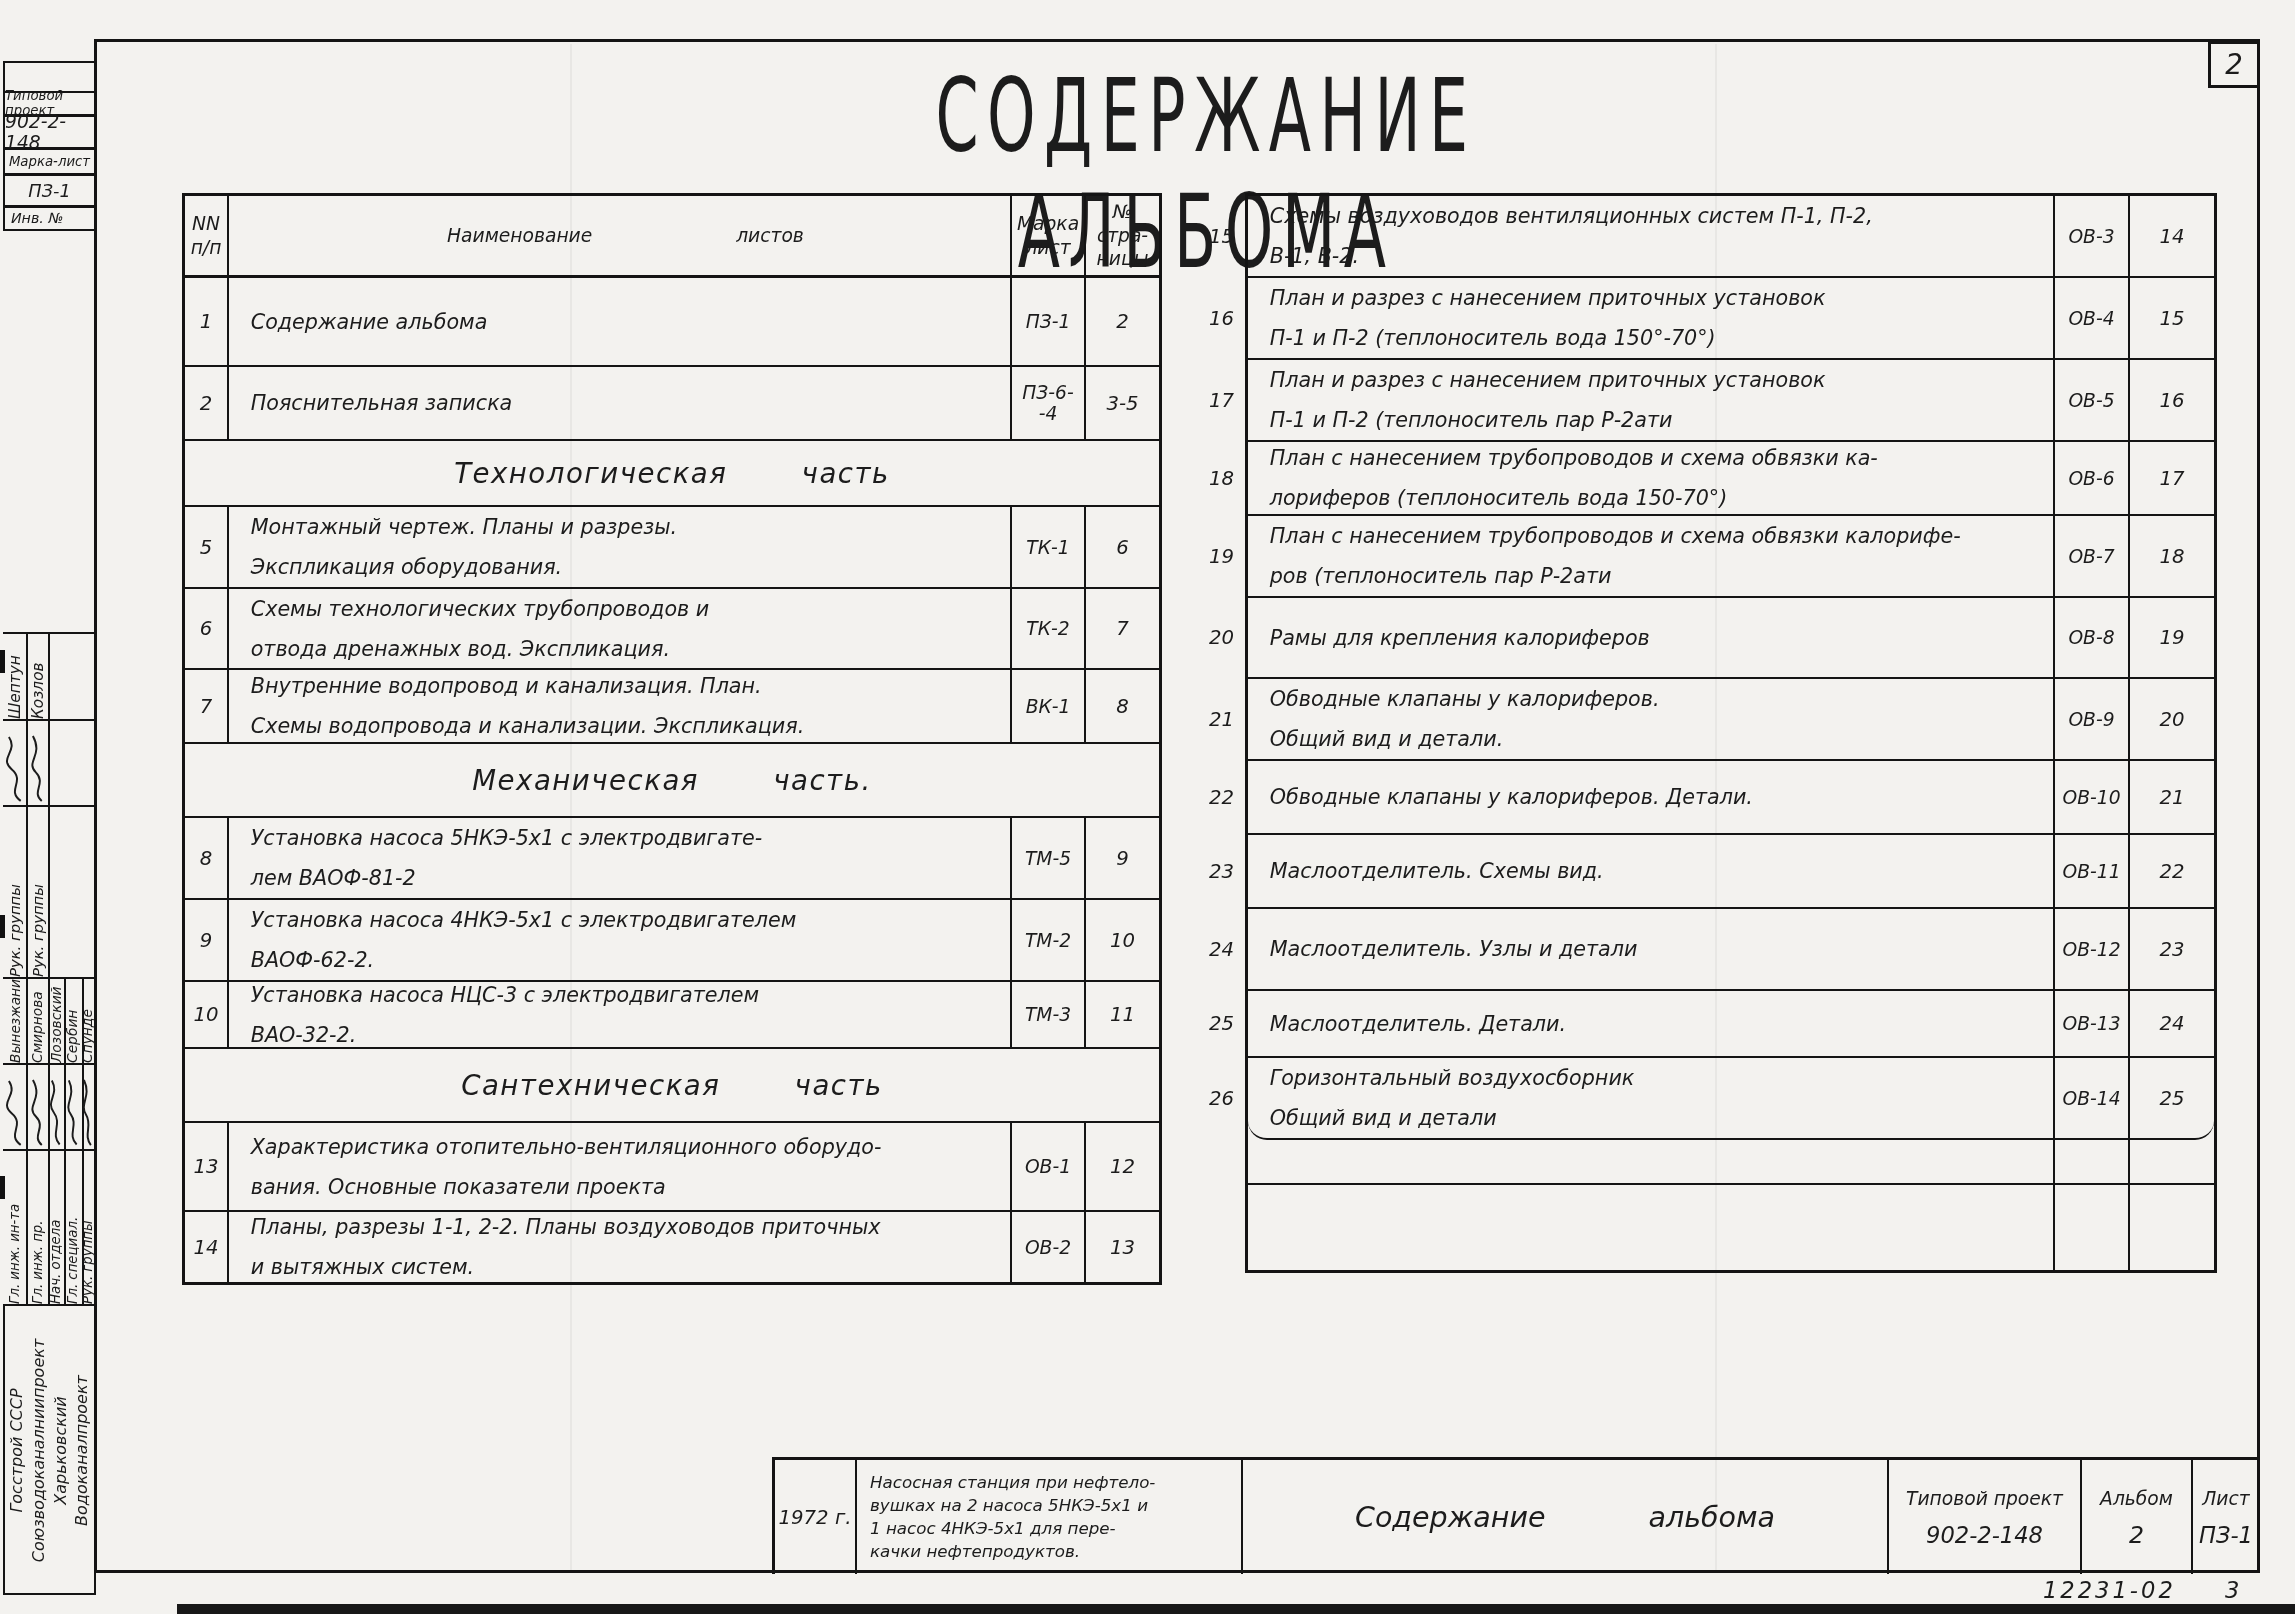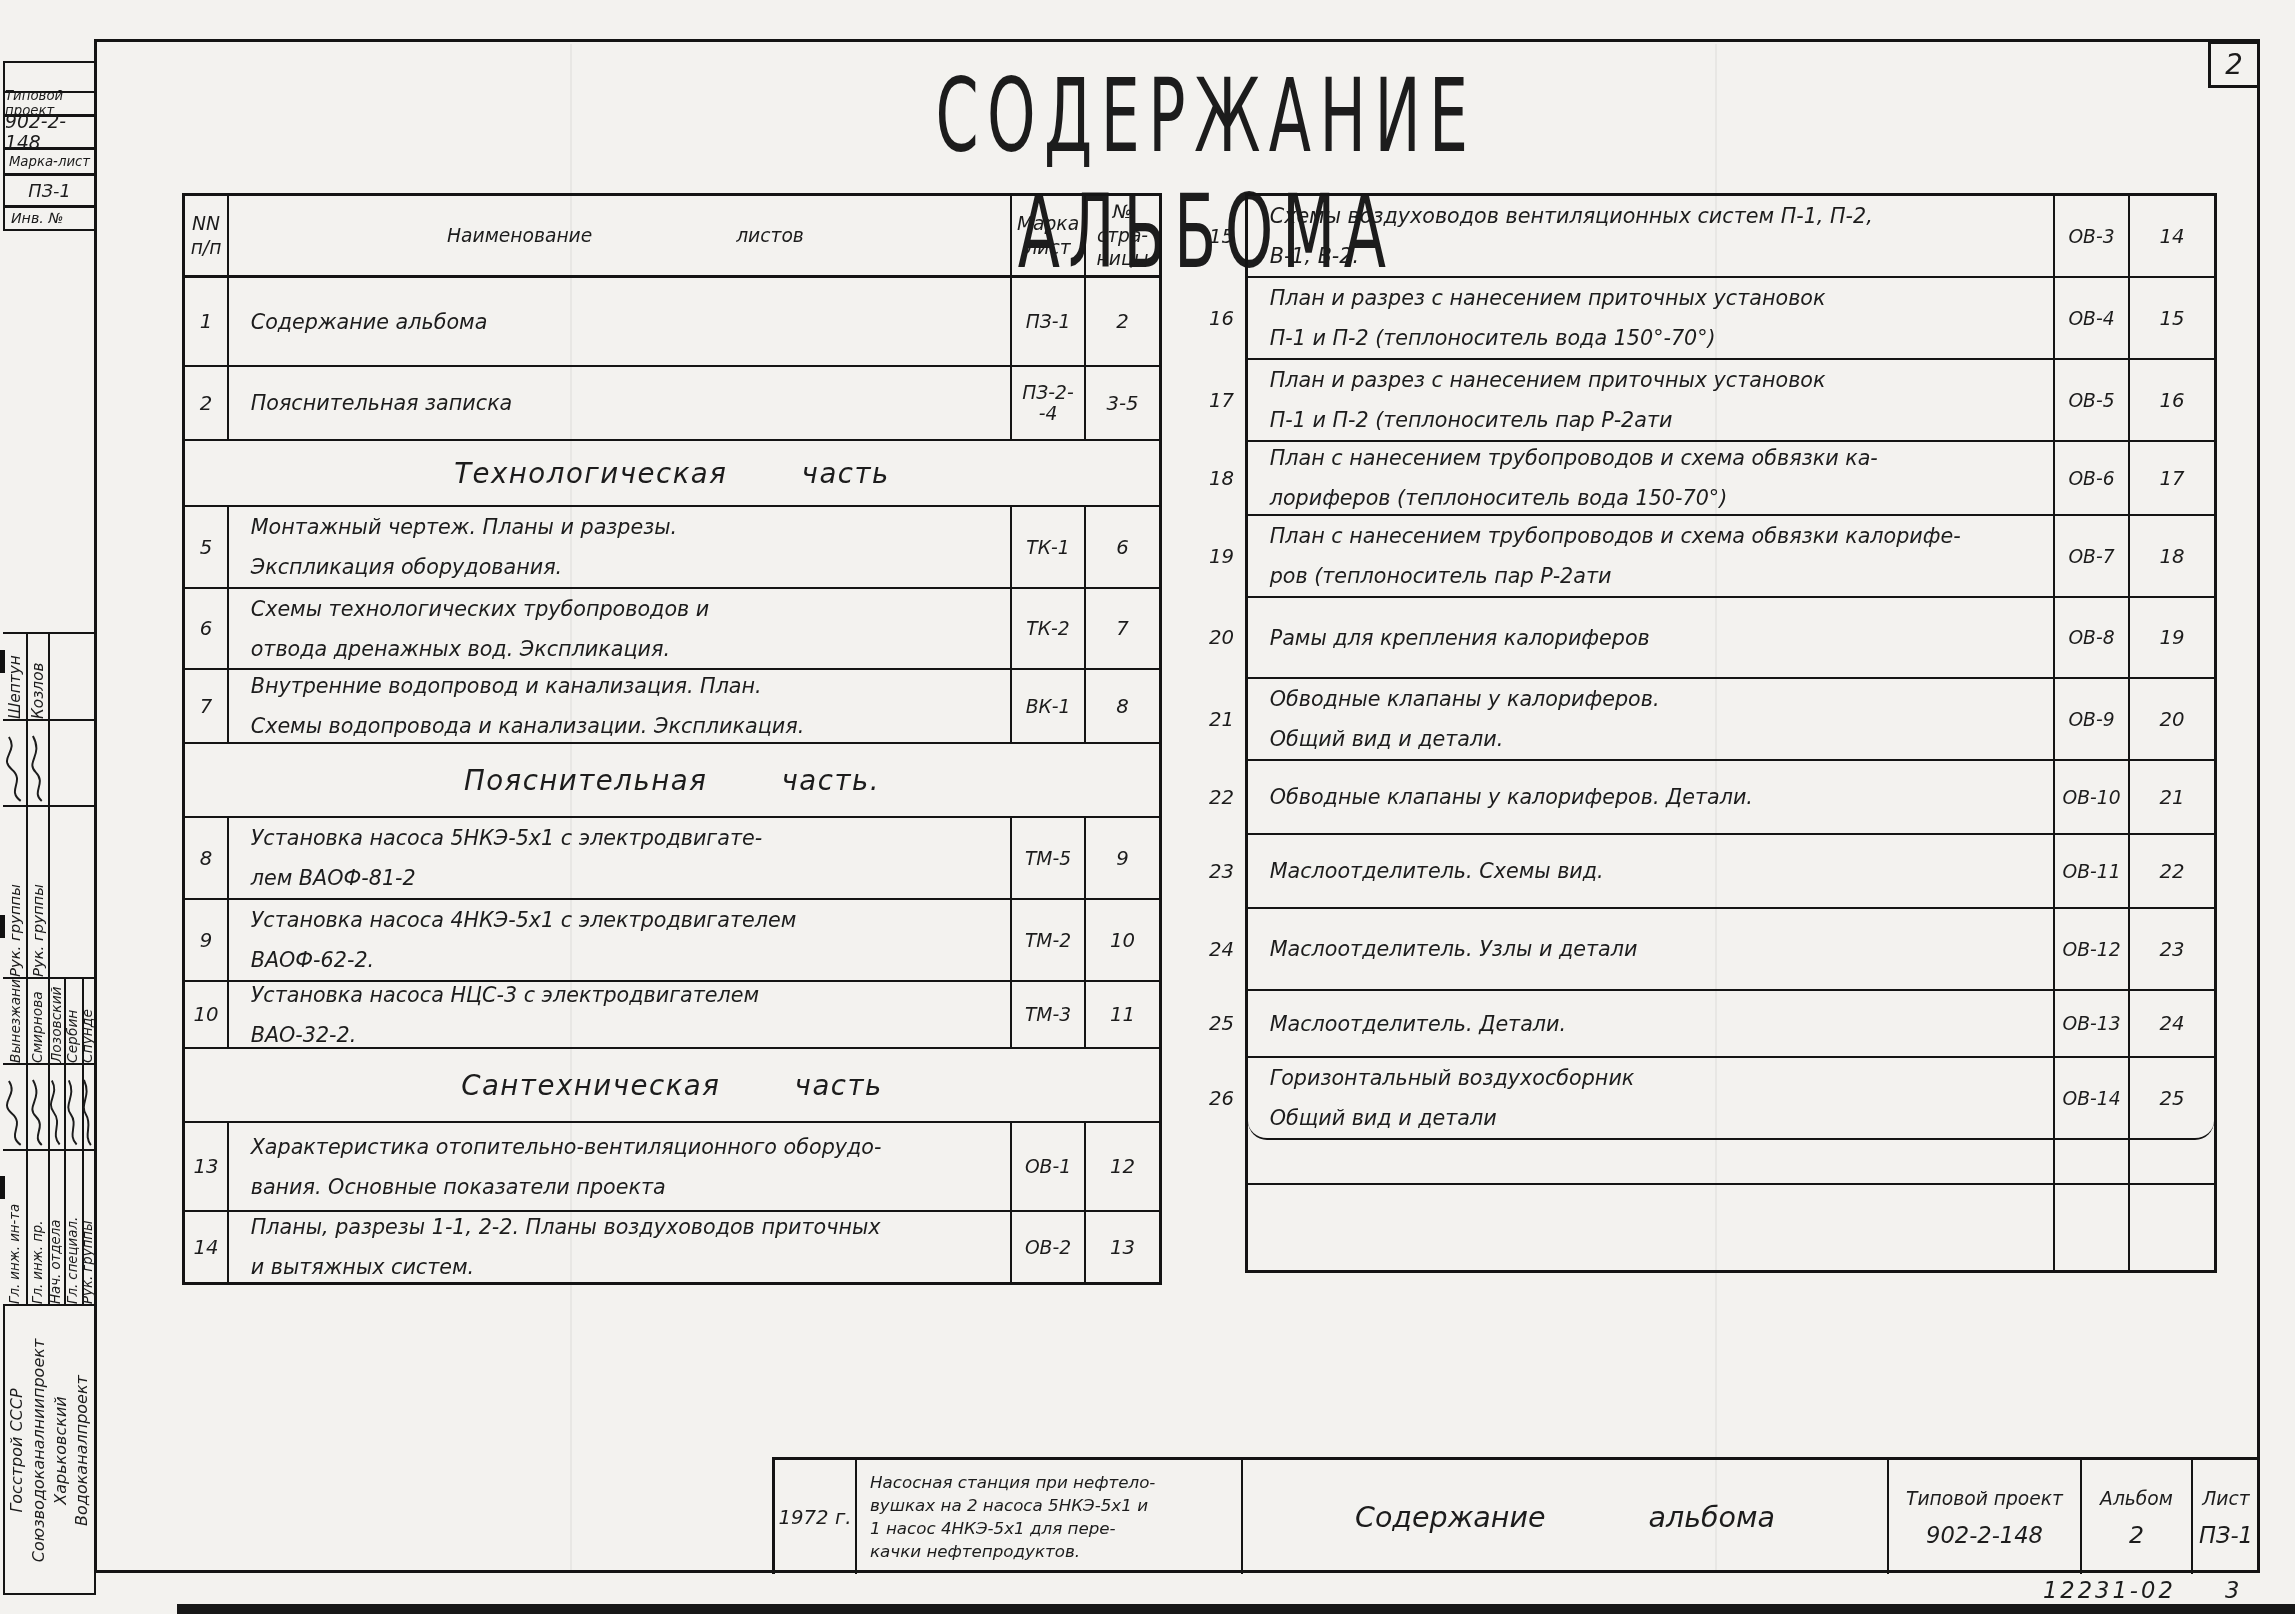--- a/index.html
+++ b/index.html
@@ -220,21 +220,21 @@
             <div class="cell cell-r c-mark hw pre" style="justify-content:center;">ПЗ-1</div>
             <div class="cell c-page hw">2</div>
           </div>
         </div>
 
         <div class="trow">
 
           <div class="cells">
             <div class="cell cell-r c-num hw">2</div>
             <div class="cell cell-r c-name hw pre">Пояснительная записка</div>
-            <div class="cell cell-r c-mark hw pre" style="justify-content:center;">ПЗ-2-
+            <div class="cell cell-r c-mark hw pre" style="justify-content:center;">ПЗ-6-
 -4</div>
             <div class="cell c-page hw">3-5</div>
           </div>
         </div>
 
         <div class="trow">
           <div class="sec-cell hw">Технологическая часть</div>
 
         </div>
 
@@ -265,21 +265,21 @@
           <div class="cells">
             <div class="cell cell-r c-num hw">7</div>
             <div class="cell cell-r c-name hw pre">Внутренние водопровод и канализация. План.
 Схемы водопровода и канализации. Экспликация.</div>
             <div class="cell cell-r c-mark hw pre" style="justify-content:center;">ВК-1</div>
             <div class="cell c-page hw">8</div>
           </div>
         </div>
 
         <div class="trow">
-          <div class="sec-cell hw">Пояснительная часть.</div>
+          <div class="sec-cell hw">Механическая часть.</div>
 
         </div>
 
         <div class="trow">
 
           <div class="cells">
             <div class="cell cell-r c-num hw">8</div>
             <div class="cell cell-r c-name hw pre">Установка насоса 5НКЭ-5х1 с электродвигате-
 лем ВАОФ-81-2</div>
             <div class="cell cell-r c-mark hw pre" style="justify-content:center;">ТМ-5</div>

